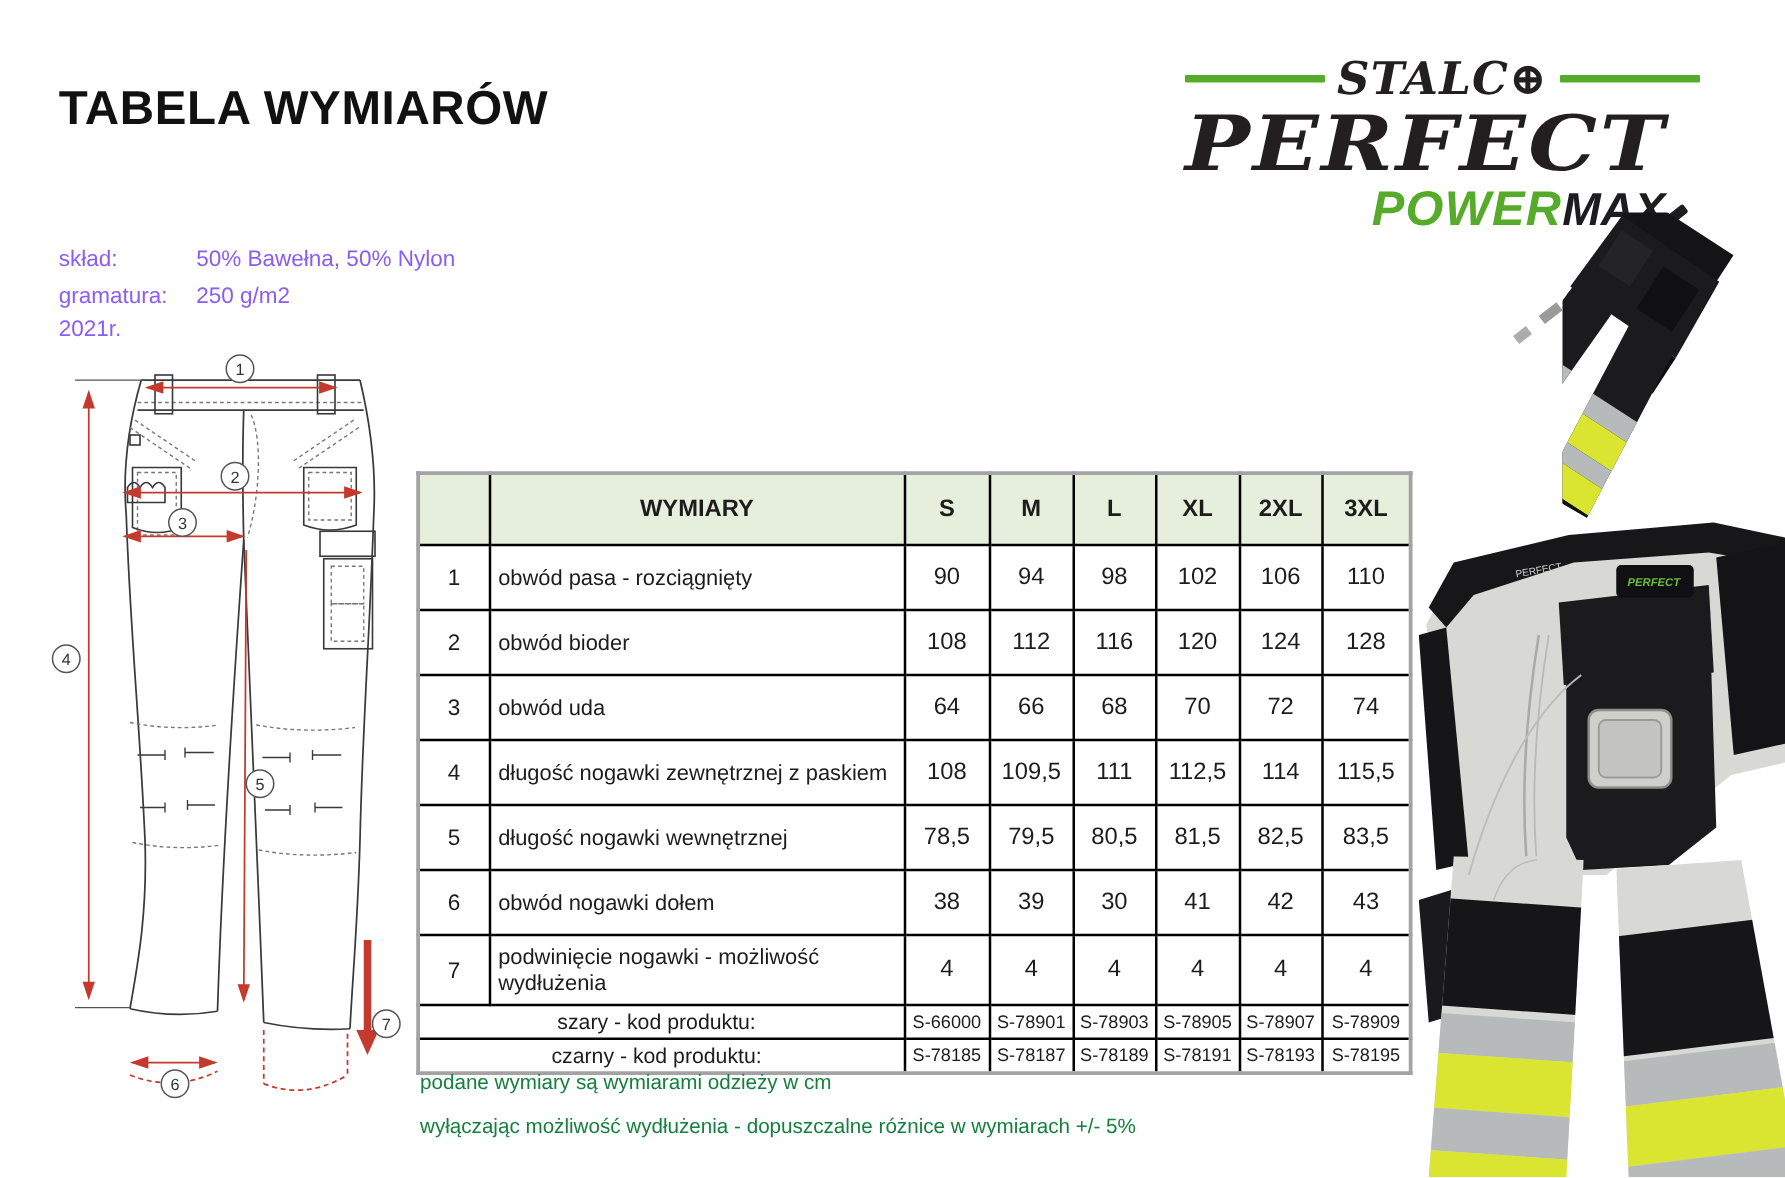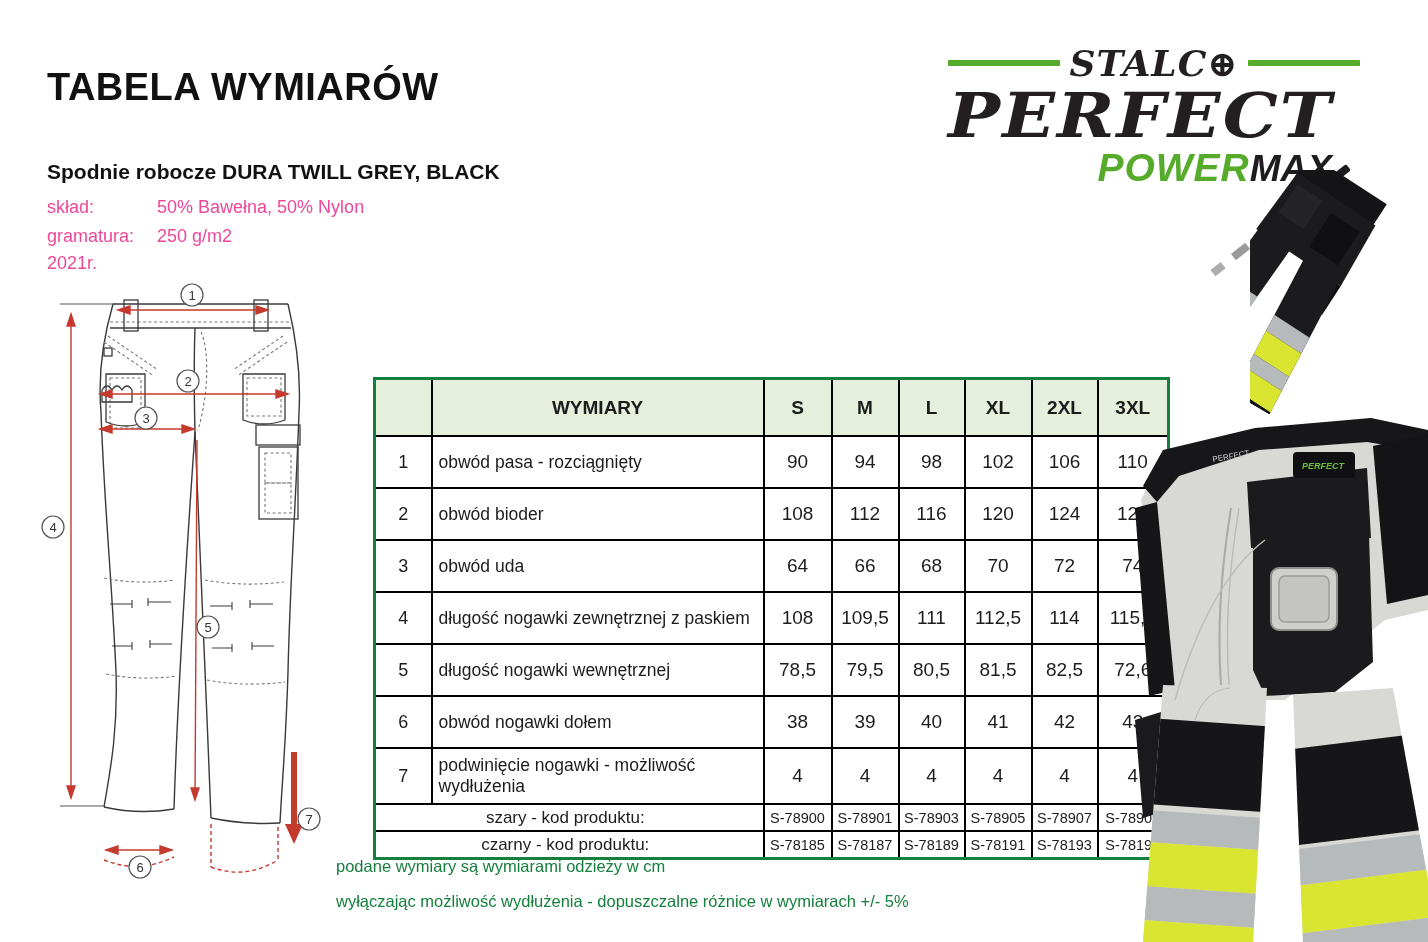--- a/index.html
+++ b/index.html
@@ -2,21 +2,21 @@
 <html><head>
 <meta charset="utf-8">
 <style>
   html,body{margin:0;padding:0;background:#ffffff;}
   .page{position:relative;width:1428px;height:942px;background:#fff;overflow:hidden;
         font-family:"Liberation Sans",sans-serif;color:#1a1a1a;text-decoration:underline;}
 
   
   .title{position:absolute;left:47px;top:66px;font-size:38px;font-weight:bold;letter-spacing:.5px;color:#111;}
   .product-name{position:absolute;left:47px;top:160px;font-size:21px;font-weight:bold;color:#111;}
-  .spec{position:absolute;left:47px;font-size:18px;color:#ec4899;}
+  .spec{position:absolute;left:47px;font-size:18px;color:#8b5cf6;}
   .spec .lab{display:inline-block;width:105px;}
   .spec1{top:197px;} .spec2{top:226px;} .spec3{top:253px;}
 
   
   .logo{position:absolute;left:948px;top:42px;width:412px;}
   .logo-top{display:flex;align-items:center;gap:10px;}
   .logo-bar{height:6px;flex:1;border-radius:1px;}
   .logo-stalco{font-family:"DejaVu Serif",serif;font-weight:bold;font-style:italic;
                font-size:36px;letter-spacing:1px;color:#231f20;white-space:nowrap;}
   .logo-perfect{font-family:"DejaVu Serif",serif;font-weight:bold;font-style:italic;
@@ -25,21 +25,21 @@
   .logo-powerrow{position:relative;text-align:right;margin-top:-4px;padding-right:28px;white-space:nowrap;}
   .logo-power{font-style:italic;font-weight:bold;font-size:39px;letter-spacing:1px;}
   .logo-max{font-style:italic;font-weight:bold;font-size:37px;color:#1d1d1f;position:relative;display:inline-block;}
   .max-slash{position:absolute;right:-14px;top:16px;width:118px;height:8px;background:#1d1d1f;
              transform:rotate(-38deg);transform-origin:right top;border-radius:2px;}
   .max-slash::before{content:"";position:absolute;left:-28px;top:0;width:18px;height:8px;background:#9a9a9a;}
   .max-slash::after{content:"";position:absolute;left:-54px;top:0;width:13px;height:8px;background:#adadad;}
 
   
   .size-table{position:absolute;left:333px;top:377px;border-collapse:collapse;table-layout:fixed;
-              border:3px solid #15803d;margin-left:40px;}
+              border:3px solid #a3a3a3;}
   .size-table th,.size-table td{border:2px solid #000;text-align:center;vertical-align:middle;
               font-family:"Liberation Sans",sans-serif;color:#1c1c1c;padding:0;}
   .size-table thead th{height:55px;font-size:19px;font-weight:bold;}
   .size-table td.num{font-size:18px;}
   .size-table td.label{text-align:left;padding:2px 6px;font-size:17.5px;}
   .size-table td.val{font-size:19px;}
   .size-table tr.data-row td{height:46px;}
   .size-table tr.row7 td{height:50px;}
   .size-table tr.code-row td{height:25px;}
   .size-table td.code-label{text-align:center;padding-right:8px;font-size:17px;}
@@ -53,21 +53,20 @@
   .diagram{position:absolute;left:38px;top:282px;}
   .photo-black{position:absolute;left:1250px;top:170px;}
   .photo-grey{position:absolute;left:1135px;top:390px;}
 </style>
 </head>
 <body>
 
 <div class="page">
 
   <div class="title">TABELA WYMIARÓW</div>
-  <div class="product-name">Spodnie robocze DURA TWILL GREY, BLACK</div>
   <div class="spec spec1">
     <span class="lab">skład:</span>
     <span>50% Bawełna, 50% Nylon</span>
   </div>
   <div class="spec spec2">
     <span class="lab">gramatura:</span>
     <span>250 g/m2</span>
   </div>
   <div class="spec spec3">2021r.</div>
 
@@ -260,45 +259,45 @@
         <td class="val">115,5</td>
       </tr>
       <tr class="data-row">
         <td class="num">5</td>
         <td class="label">długość nogawki wewnętrznej</td>
         <td class="val">78,5</td>
         <td class="val">79,5</td>
         <td class="val">80,5</td>
         <td class="val">81,5</td>
         <td class="val">82,5</td>
-        <td class="val">72,6</td>
+        <td class="val">83,5</td>
       </tr>
       <tr class="data-row">
         <td class="num">6</td>
         <td class="label">obwód nogawki dołem</td>
         <td class="val">38</td>
         <td class="val">39</td>
-        <td class="val">40</td>
+        <td class="val">30</td>
         <td class="val">41</td>
         <td class="val">42</td>
         <td class="val">43</td>
       </tr>
       <tr class="data-row row7">
         <td class="num">7</td>
         <td class="label">podwinięcie nogawki - możliwość wydłużenia</td>
         <td class="val">4</td>
         <td class="val">4</td>
         <td class="val">4</td>
         <td class="val">4</td>
         <td class="val">4</td>
         <td class="val">4</td>
       </tr>
       <tr class="code-row">
         <td class="code-label" colspan="2">szary - kod produktu:</td>
-        <td class="code">S-78900</td>
+        <td class="code">S-66000</td>
         <td class="code">S-78901</td>
         <td class="code">S-78903</td>
         <td class="code">S-78905</td>
         <td class="code">S-78907</td>
         <td class="code">S-78909</td>
       </tr>
       <tr class="code-row">
         <td class="code-label" colspan="2">czarny - kod produktu:</td>
         <td class="code">S-78185</td>
         <td class="code">S-78187</td>

